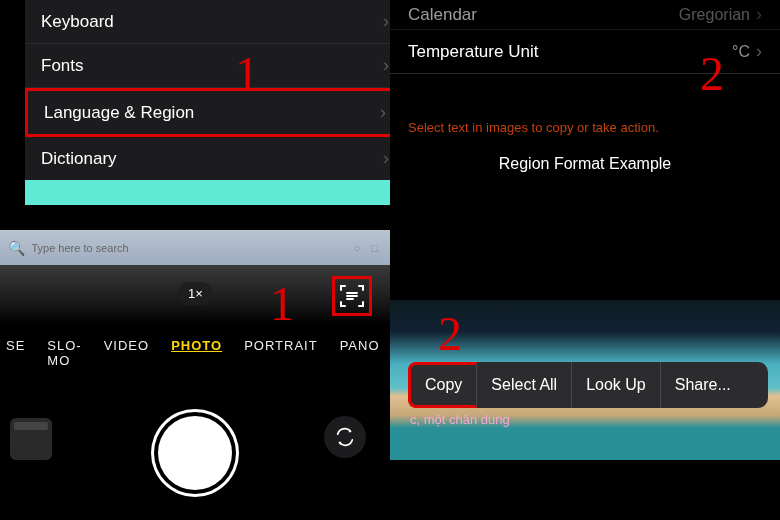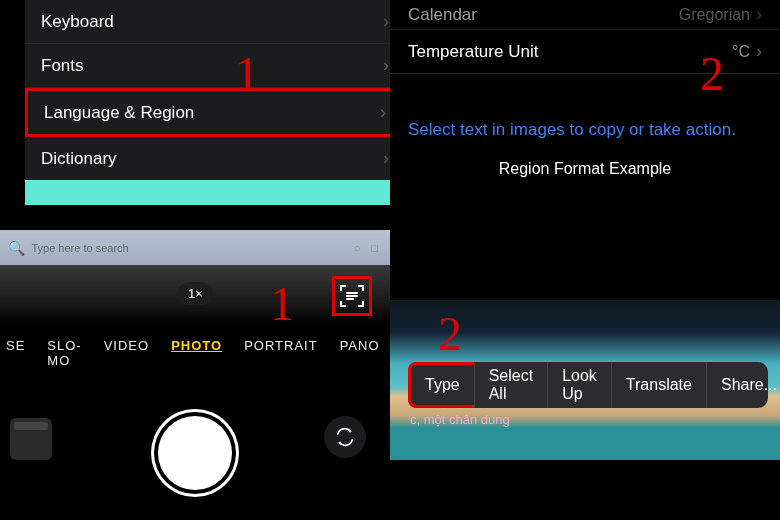--- a/index.html
+++ b/index.html
@@ -28,21 +28,21 @@
   
   .q2 { left:390px; top:0; width:390px; height:260px; background:#000; }
   .row2 {
     display:flex; align-items:center; justify-content:space-between;
     padding:11px 18px; font-size:17px; color:#fff;
     border-bottom:0.5px solid #2a2a2c;
   }
   .rowval { color:#8e8e93; font-size:16px; display:flex; align-items:center; gap:6px; }
   .toggle { width:52px; height:31px; background:#30d158; border-radius:16px; position:relative; }
   .toggle::after { content:""; position:absolute; right:2px; top:2px; width:27px; height:27px; background:#fff; border-radius:50%; }
-  .caption { color:#3b82f6; font-size:17px; padding:6px 18px 12px; }
+  .caption { color:#c2410c; font-size:13px; padding:6px 18px 12px; }
   .section-hdr { text-align:center; color:#fff; font-size:16px; padding:8px 0; }
 
   
   .q3 { left:0; top:230px; width:390px; height:290px; background:#000; }
   .laptop-strip { position:absolute; left:0; top:0; width:390px; height:35px; background:linear-gradient(#b8c4d0,#a0acc0); display:flex; align-items:center; padding:0 8px; font-size:11px; color:#666; }
   .camview { position:absolute; left:0; top:35px; width:390px; height:60px; background:linear-gradient(#3a3a3a,#1a1a1a 60%,#000); }
   .zoom-pill { position:absolute; left:178px; top:52px; background:rgba(30,30,30,.9); color:#fff; font-size:13px; padding:4px 10px; border-radius:14px; }
   .livetext-btn { position:absolute; right:18px; top:46px; width:40px; height:40px; display:flex; align-items:center; justify-content:center; }
   .lt-icon { width:28px; height:28px; }
   .cam-modes { position:absolute; left:0; top:108px; width:354px; display:flex; gap:22px; font-size:13px; letter-spacing:1px; color:#eee; padding-left:6px; }
@@ -143,29 +143,26 @@
       </svg>
     </div>
   </div>
 </div>
 
 <div class="quad q4">
   <div class="photo-bg"></div>
   <div class="step-num" style="left:48px; top:6px;">2</div>
   <div class="ctx-menu">
     <div class="ctx-item redbox" style="border-radius:8px 0 0 8px">
-        <span>Type</span>
+        <span>Copy</span>
       </div>
     <div class="ctx-item">
         <span>Select All</span>
       </div>
     <div class="ctx-item">
         <span>Look Up</span>
-      </div>
-    <div class="ctx-item">
-        <span>Translate</span>
       </div>
     <div class="ctx-item">
         <span>Share...</span>
       </div>
   </div>
   <div class="below-txt">c, một chân dung</div>
 </div>
 
 </body></html>

